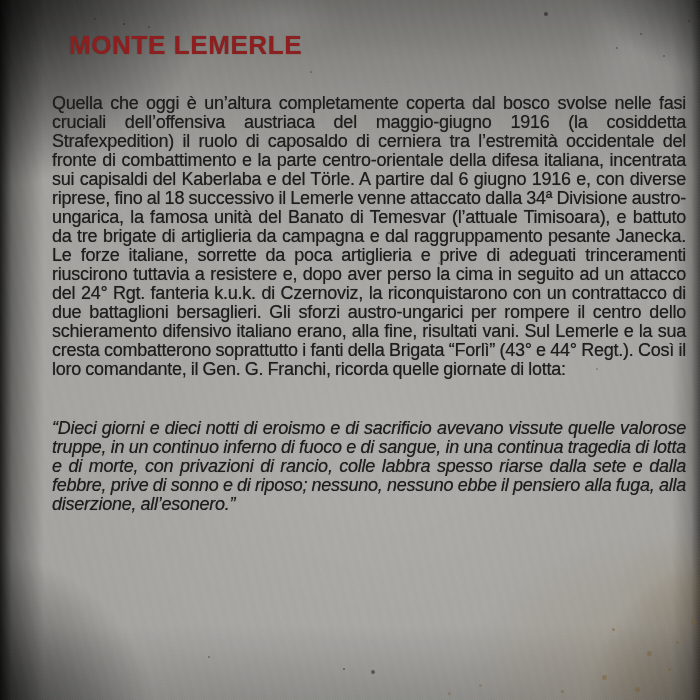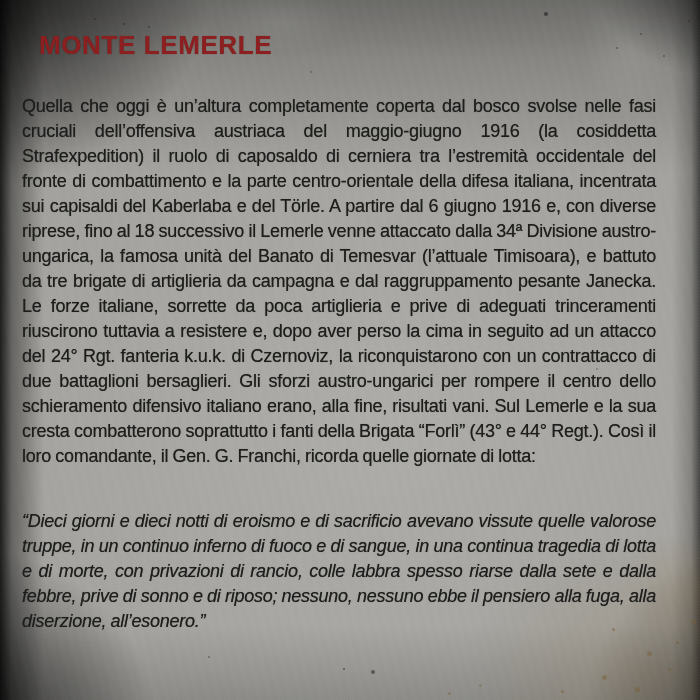--- a/index.html
+++ b/index.html
@@ -53,34 +53,34 @@
     width: 3px; height: 3px; border-radius: 50%; background: transparent;
     box-shadow:
       612px 628px 0 0 rgba(122,94,52,0.50), 648px 652px 0 1px rgba(122,94,52,0.45),
       676px 641px 0 0 rgba(122,94,52,0.50), 603px 676px 0 1px rgba(122,94,52,0.45),
       561px 690px 0 0 rgba(122,94,52,0.45), 636px 688px 0 1px rgba(122,94,52,0.50),
       668px 668px 0 0 rgba(122,94,52,0.45), 448px 692px 0 0 rgba(122,94,52,0.40),
       479px 684px 0 0 rgba(122,94,52,0.35), 692px 620px 0 1px rgba(122,94,52,0.40);
   }
   .text-block {
     position: absolute;
-    left: 22px; top: 30px; width: 634px;
+    left: 52px; top: 30px; width: 634px;
   }
   .title {
     margin: 0 0 0 17px;
     font-size: 26px;
     font-weight: bold;
     letter-spacing: 0.6px;
     color: var(--title, #8c1f1f);
     text-shadow: 0 0 1px rgba(60,10,10,0.6);
   }
   .body-text, .quote-text {
     margin: 0;
     font-size: 18px;
-    line-height: 25px;
+    line-height: 19px;
     letter-spacing: -0.25px;
     word-spacing: -0.5px;
     text-align: justify;
     color: var(--body-text, #1d1d1c);
     text-shadow: 0 0 0.7px rgba(40,40,38,0.75);
   }
   .body-text { margin-top: 33px; }
   .quote-text { font-style: italic; margin-top: 40px; }
 </style>
 </head>

